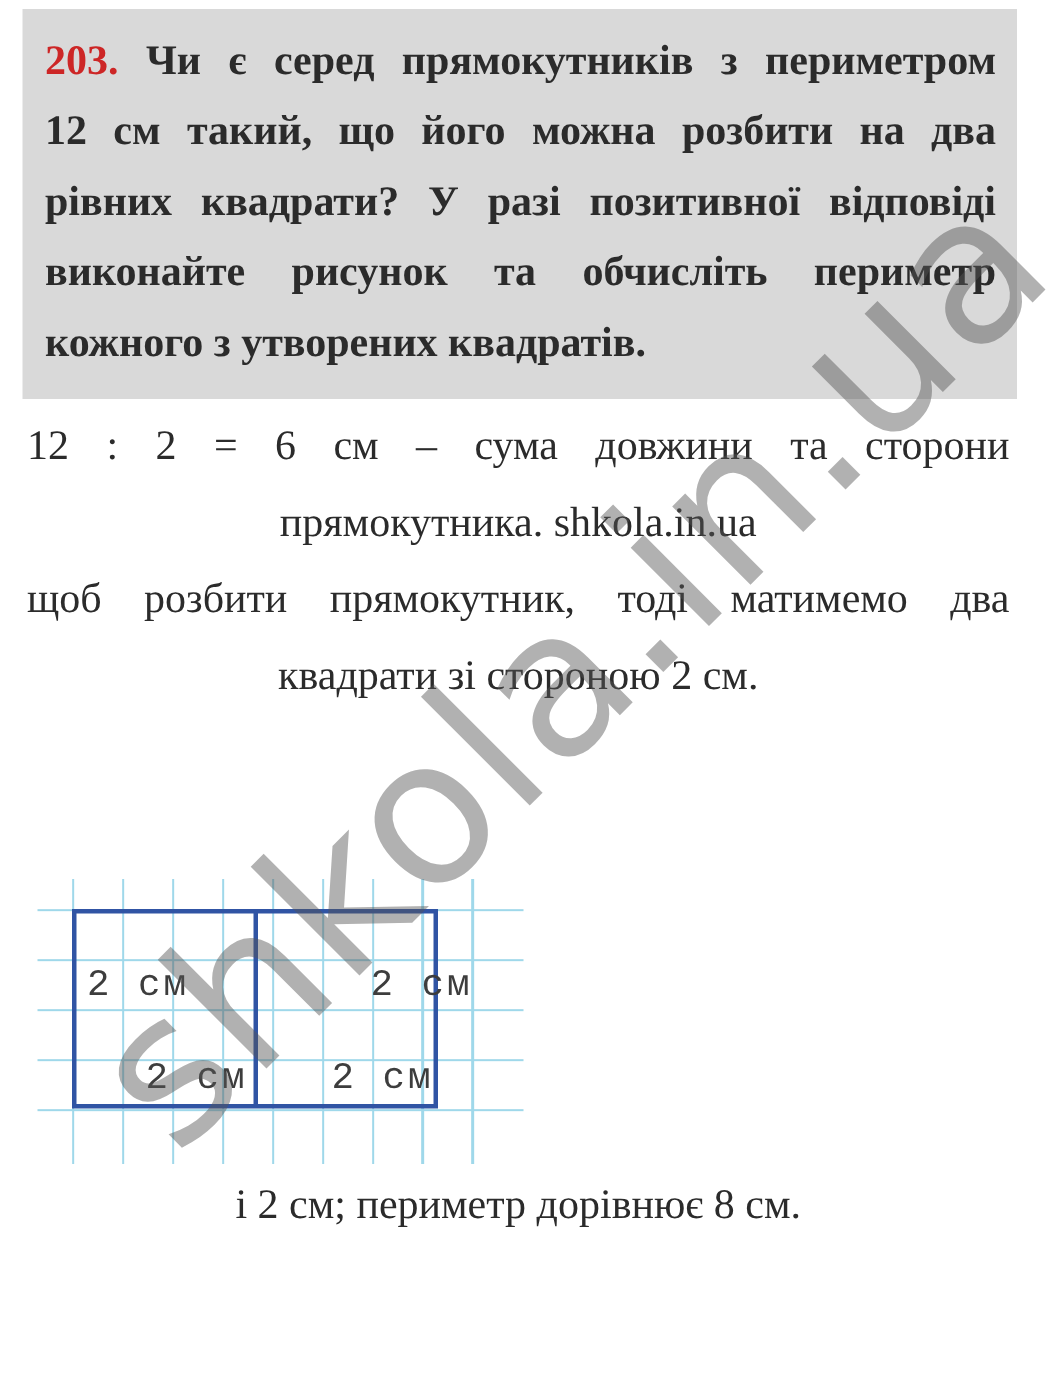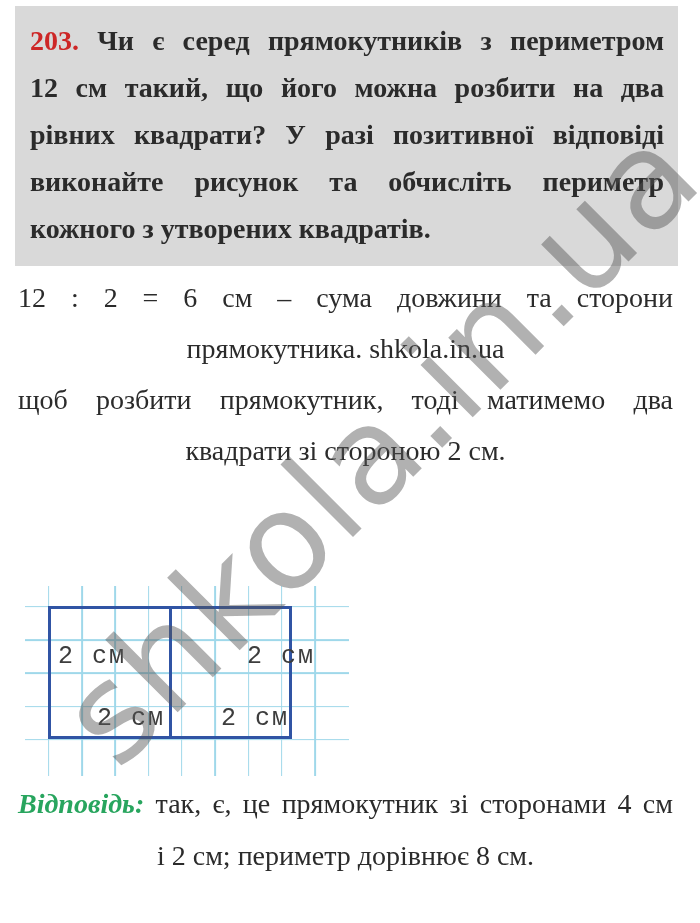--- a/index.html
+++ b/index.html
@@ -109,22 +109,18 @@
     <div class="rect">
       <div class="divider"></div>
       <span class="lbl l-side">2 см</span>
       <span class="lbl r-side">2 см</span>
       <span class="lbl l-bottom">2 см</span>
       <span class="lbl r-bottom">2 см</span>
     </div>
   </div>
 
   <div class="solution2">
-    <div class="bline j">
-      <span class="ans">Відповідь:</span>
-      <span>так, є, це прямокутник зі сторонами 4 см</span>
-    </div>
     <div class="bline">і 2 см; периметр дорівнює 8 см.</div>
   </div>
 
   <div class="watermark">shkola.in.ua</div>
 
 </div>
 
 </body></html>

